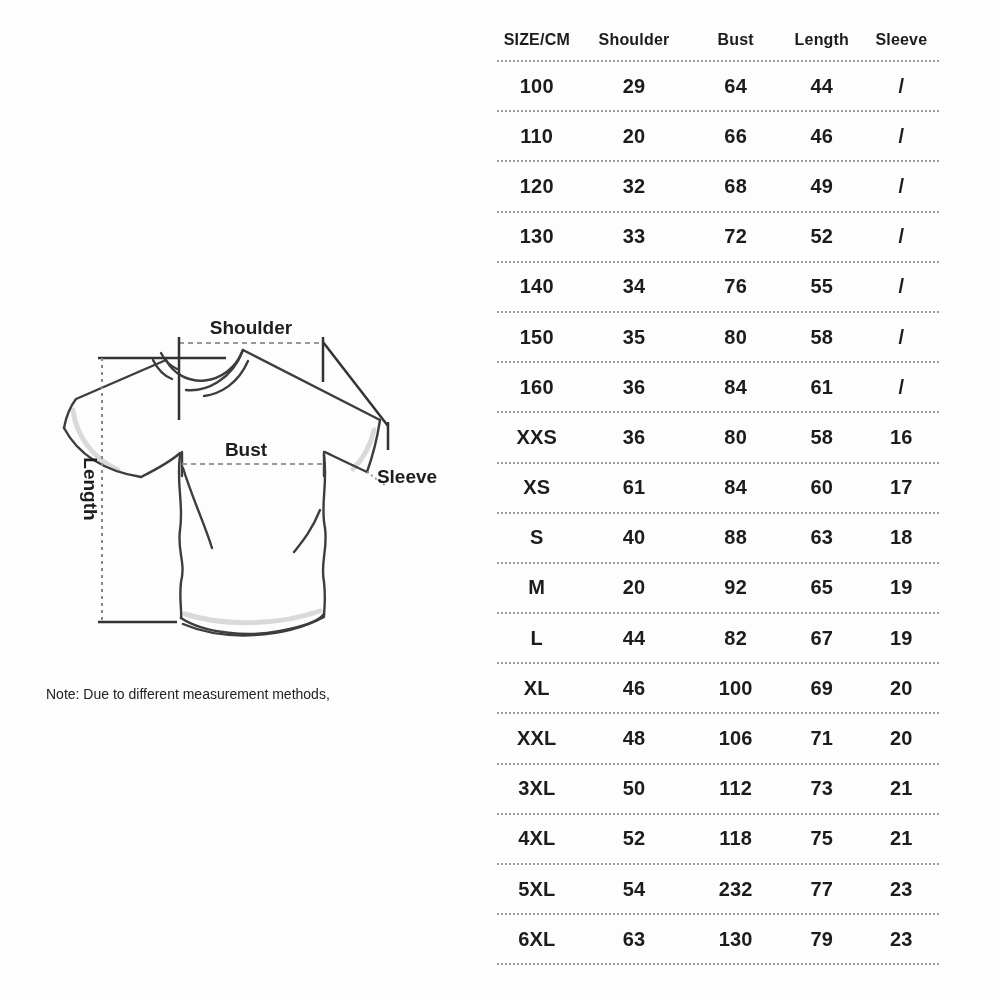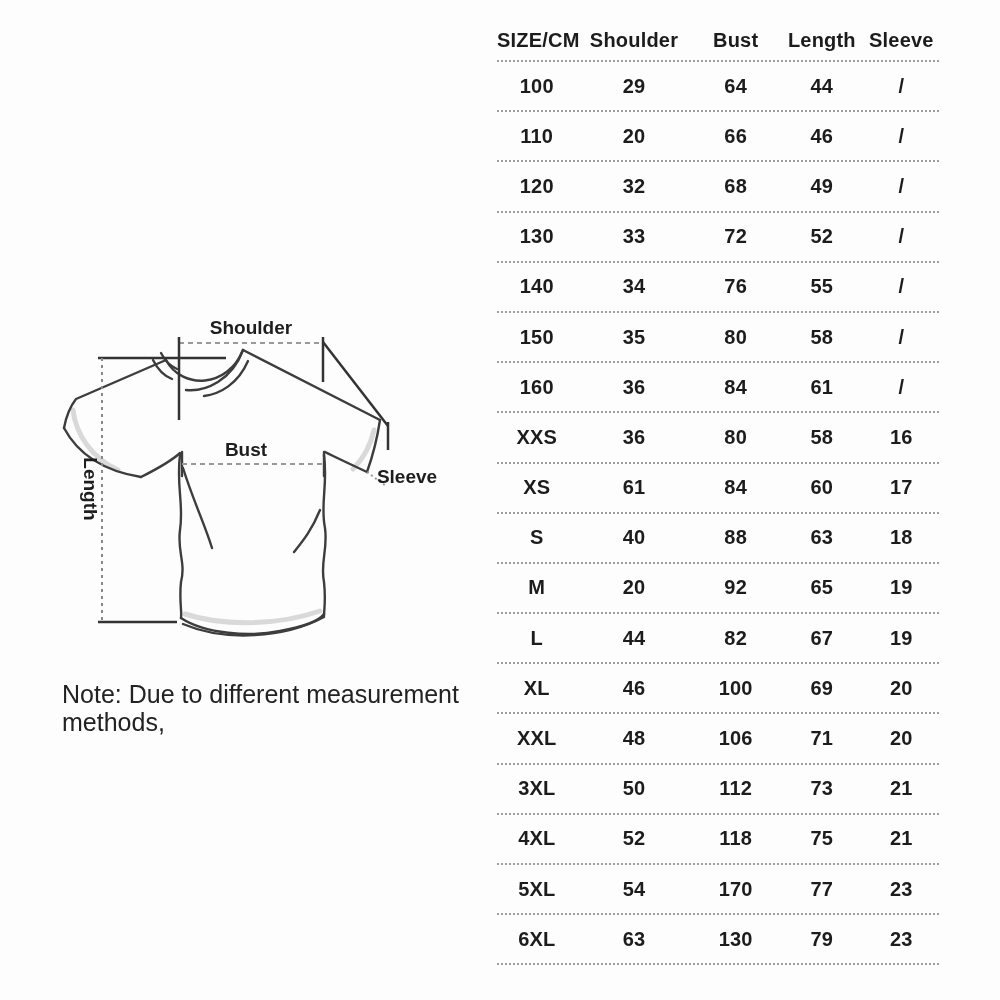--- a/index.html
+++ b/index.html
@@ -29,42 +29,42 @@
   .t-row.t-header { height:42px; }
   .t-row span {
     display:block;
     text-align:center;
     font-size:20px;
     font-weight:700;
     color:#1c1c1c;
     letter-spacing:0.2px;
     white-space:nowrap;
   }
-  .t-row.t-header span { font-size:20px; font-weight:700; }
+  .t-row.t-header span { font-size:16px; font-weight:700; }
 
   
   .diagram-wrap {
     position:absolute;
     left:40px; top:300px;
     width:420px; height:360px;
   }
   .diagram-wrap svg { width:100%; height:100%; display:block; }
   .svg-label {
     font-family:"Liberation Sans", sans-serif;
     font-size:19px;
     font-weight:700;
     fill:#1e1e1e;
   }
 
   
   .note {
     position:absolute;
-    left:62px; top:680px;
+    left:46px; top:680px;
     width:400px;
-    font-size:25px;
+    font-size:14px;
     line-height:28px;
     font-weight:400;
     color:#222;
   }
 </style>
 </head>
 <body>
 
 <div class="size-table">
   <div class="t-row t-header">
@@ -199,21 +199,21 @@
       <span class="cell">4XL</span>
       <span class="cell">52</span>
       <span class="cell">118</span>
       <span class="cell">75</span>
       <span class="cell">21</span>
     </div>
 
     <div class="t-row">
       <span class="cell">5XL</span>
       <span class="cell">54</span>
-      <span class="cell">170</span>
+      <span class="cell">232</span>
       <span class="cell">77</span>
       <span class="cell">23</span>
     </div>
 
     <div class="t-row">
       <span class="cell">6XL</span>
       <span class="cell">63</span>
       <span class="cell">130</span>
       <span class="cell">79</span>
       <span class="cell">23</span>

